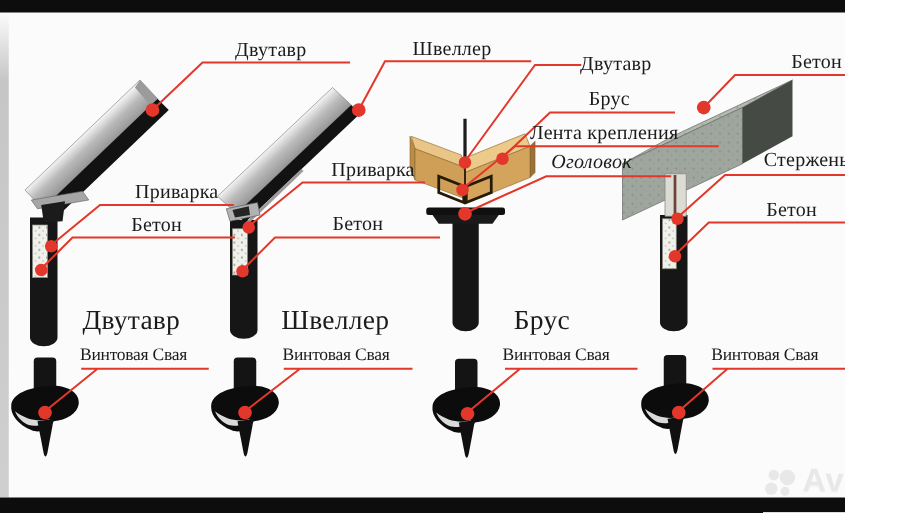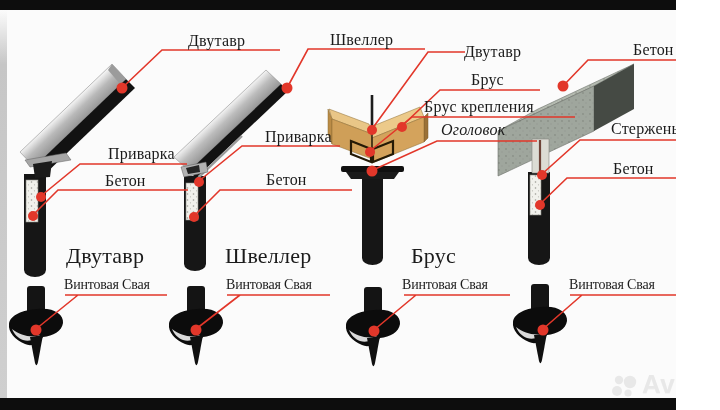--- a/index.html
+++ b/index.html
@@ -169,21 +169,21 @@
       <circle cx="374" cy="331" r="5.5"></circle>
       <circle cx="543" cy="330" r="5.5"></circle>
     </g>
   </svg>
 
   <div class="lbl" style="left:188px;top:33px;">Двутавр</div>
   <div class="lbl" style="left:330px;top:32px;">Швеллер</div>
   <div class="lbl" style="left:464px;top:44px;">Двутавр</div>
   <div class="lbl" style="left:633px;top:42px;">Бетон</div>
   <div class="lbl" style="left:471px;top:72px;">Брус</div>
-  <div class="lbl" style="left:424px;top:99px;">Брус крепления</div>
+  <div class="lbl" style="left:424px;top:99px;">Лента крепления</div>
   <div class="lbl" style="left:441px;top:122px;font-style:italic;">Оголовок</div>
   <div class="lbl" style="left:265px;top:129px;">Приварка</div>
   <div class="lbl" style="left:108px;top:146px;">Приварка</div>
   <div class="lbl" style="left:105px;top:173px;">Бетон</div>
   <div class="lbl" style="left:266px;top:172px;">Бетон</div>
   <div class="lbl" style="left:611px;top:121px;">Стержень</div>
   <div class="lbl" style="left:613px;top:161px;">Бетон</div>
 
   <div class="lbl cat" style="left:66px;top:244px;">Двутавр</div>
   <div class="lbl cat" style="left:225px;top:244px;">Швеллер</div>

